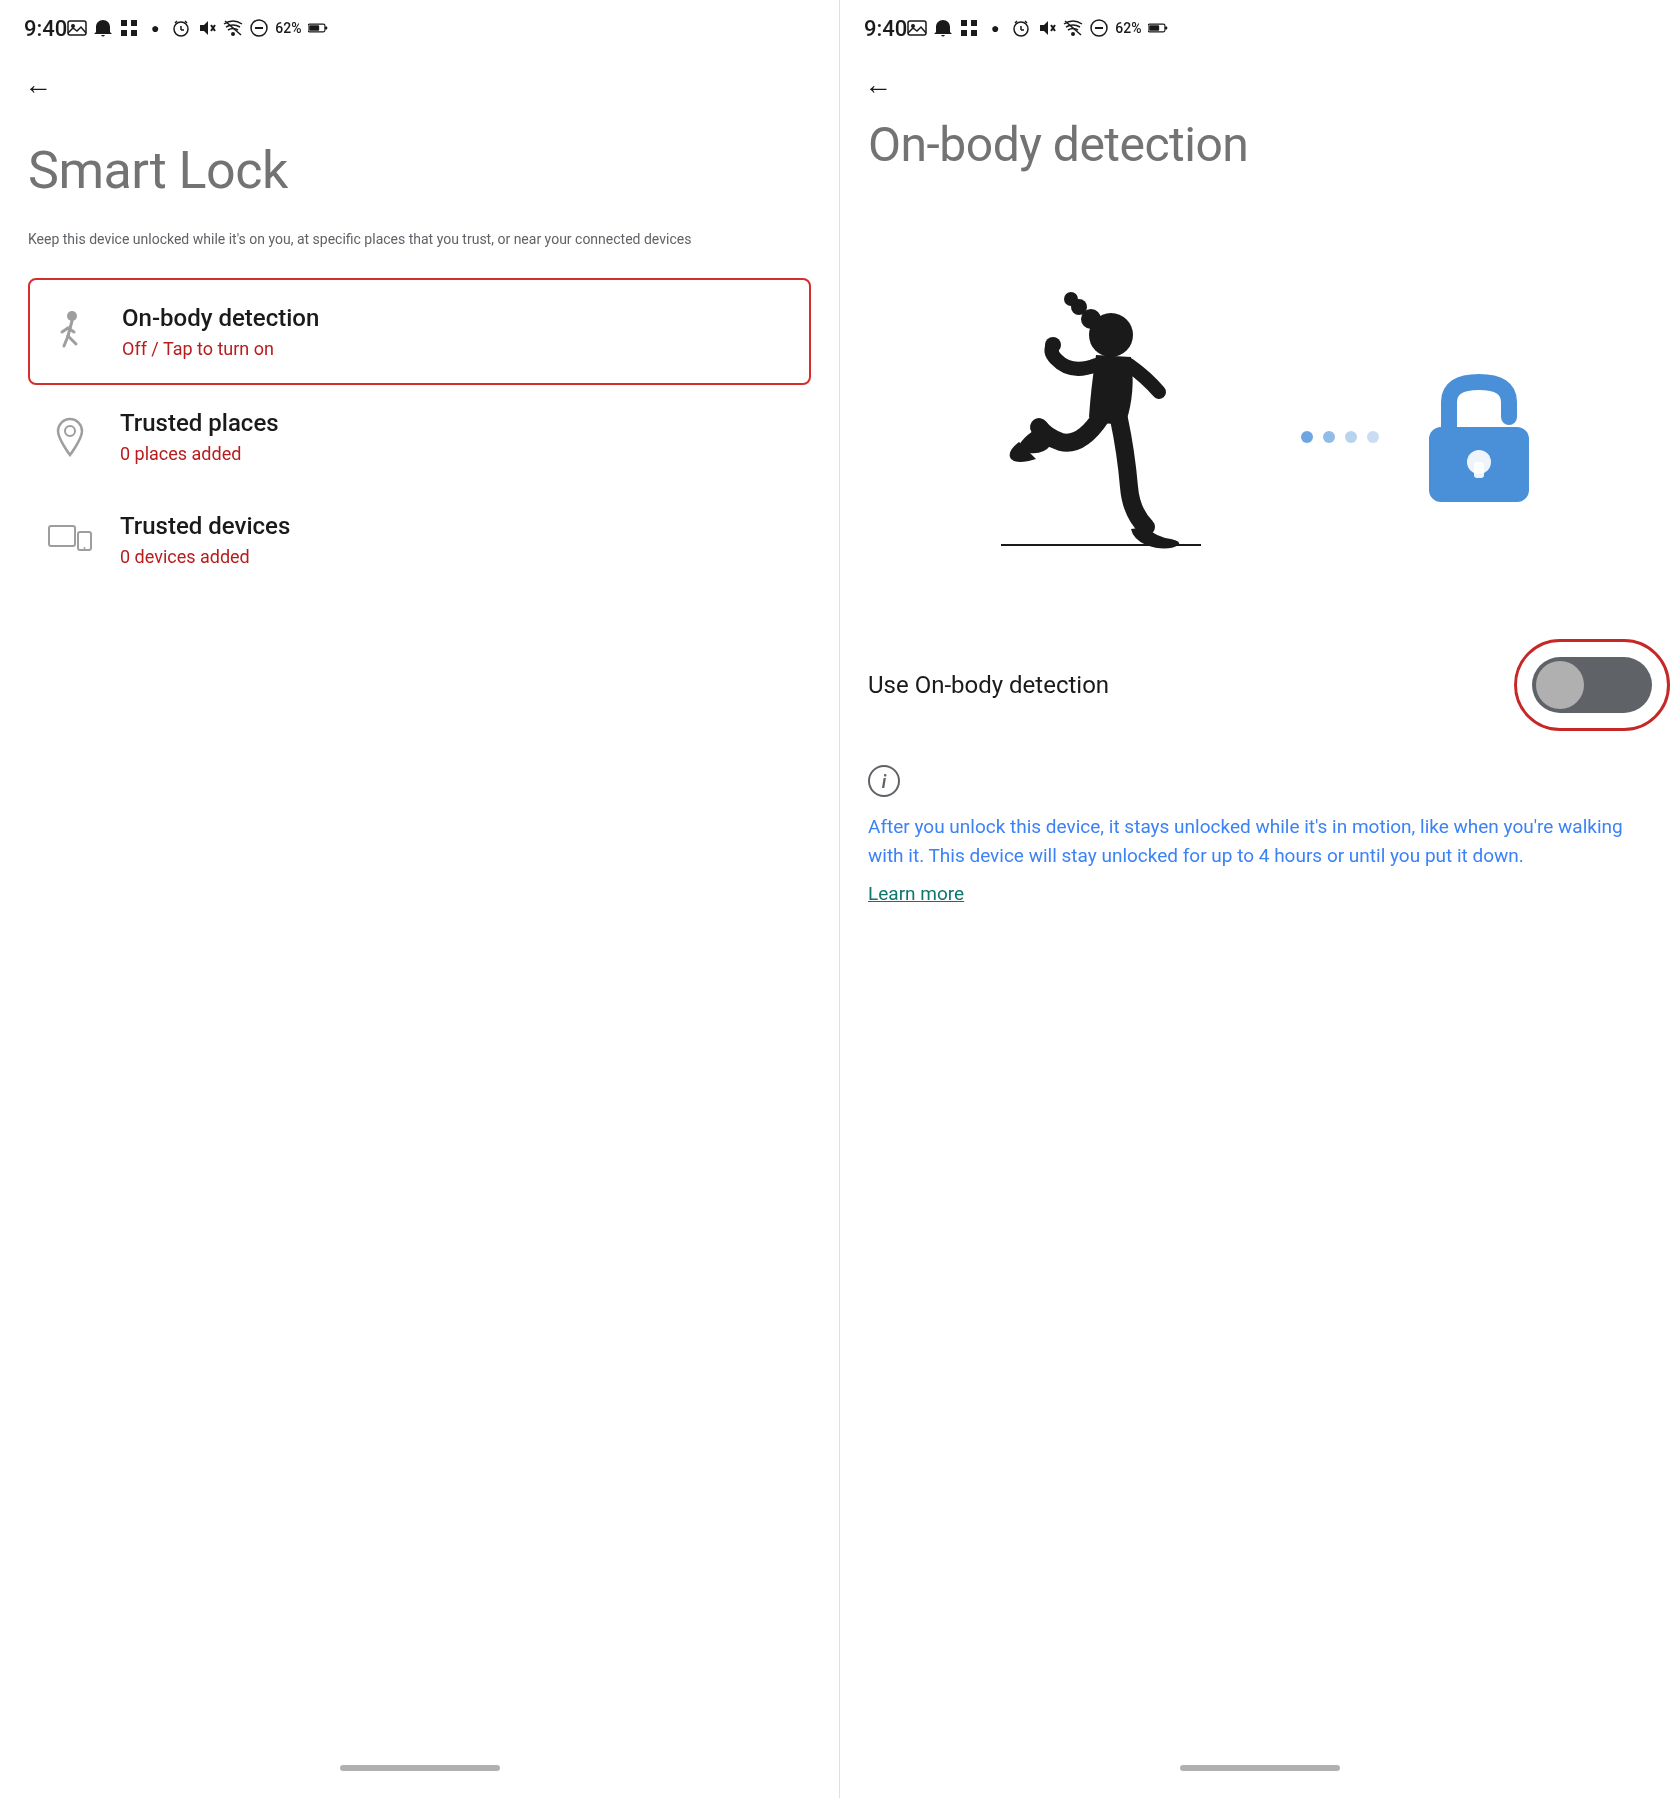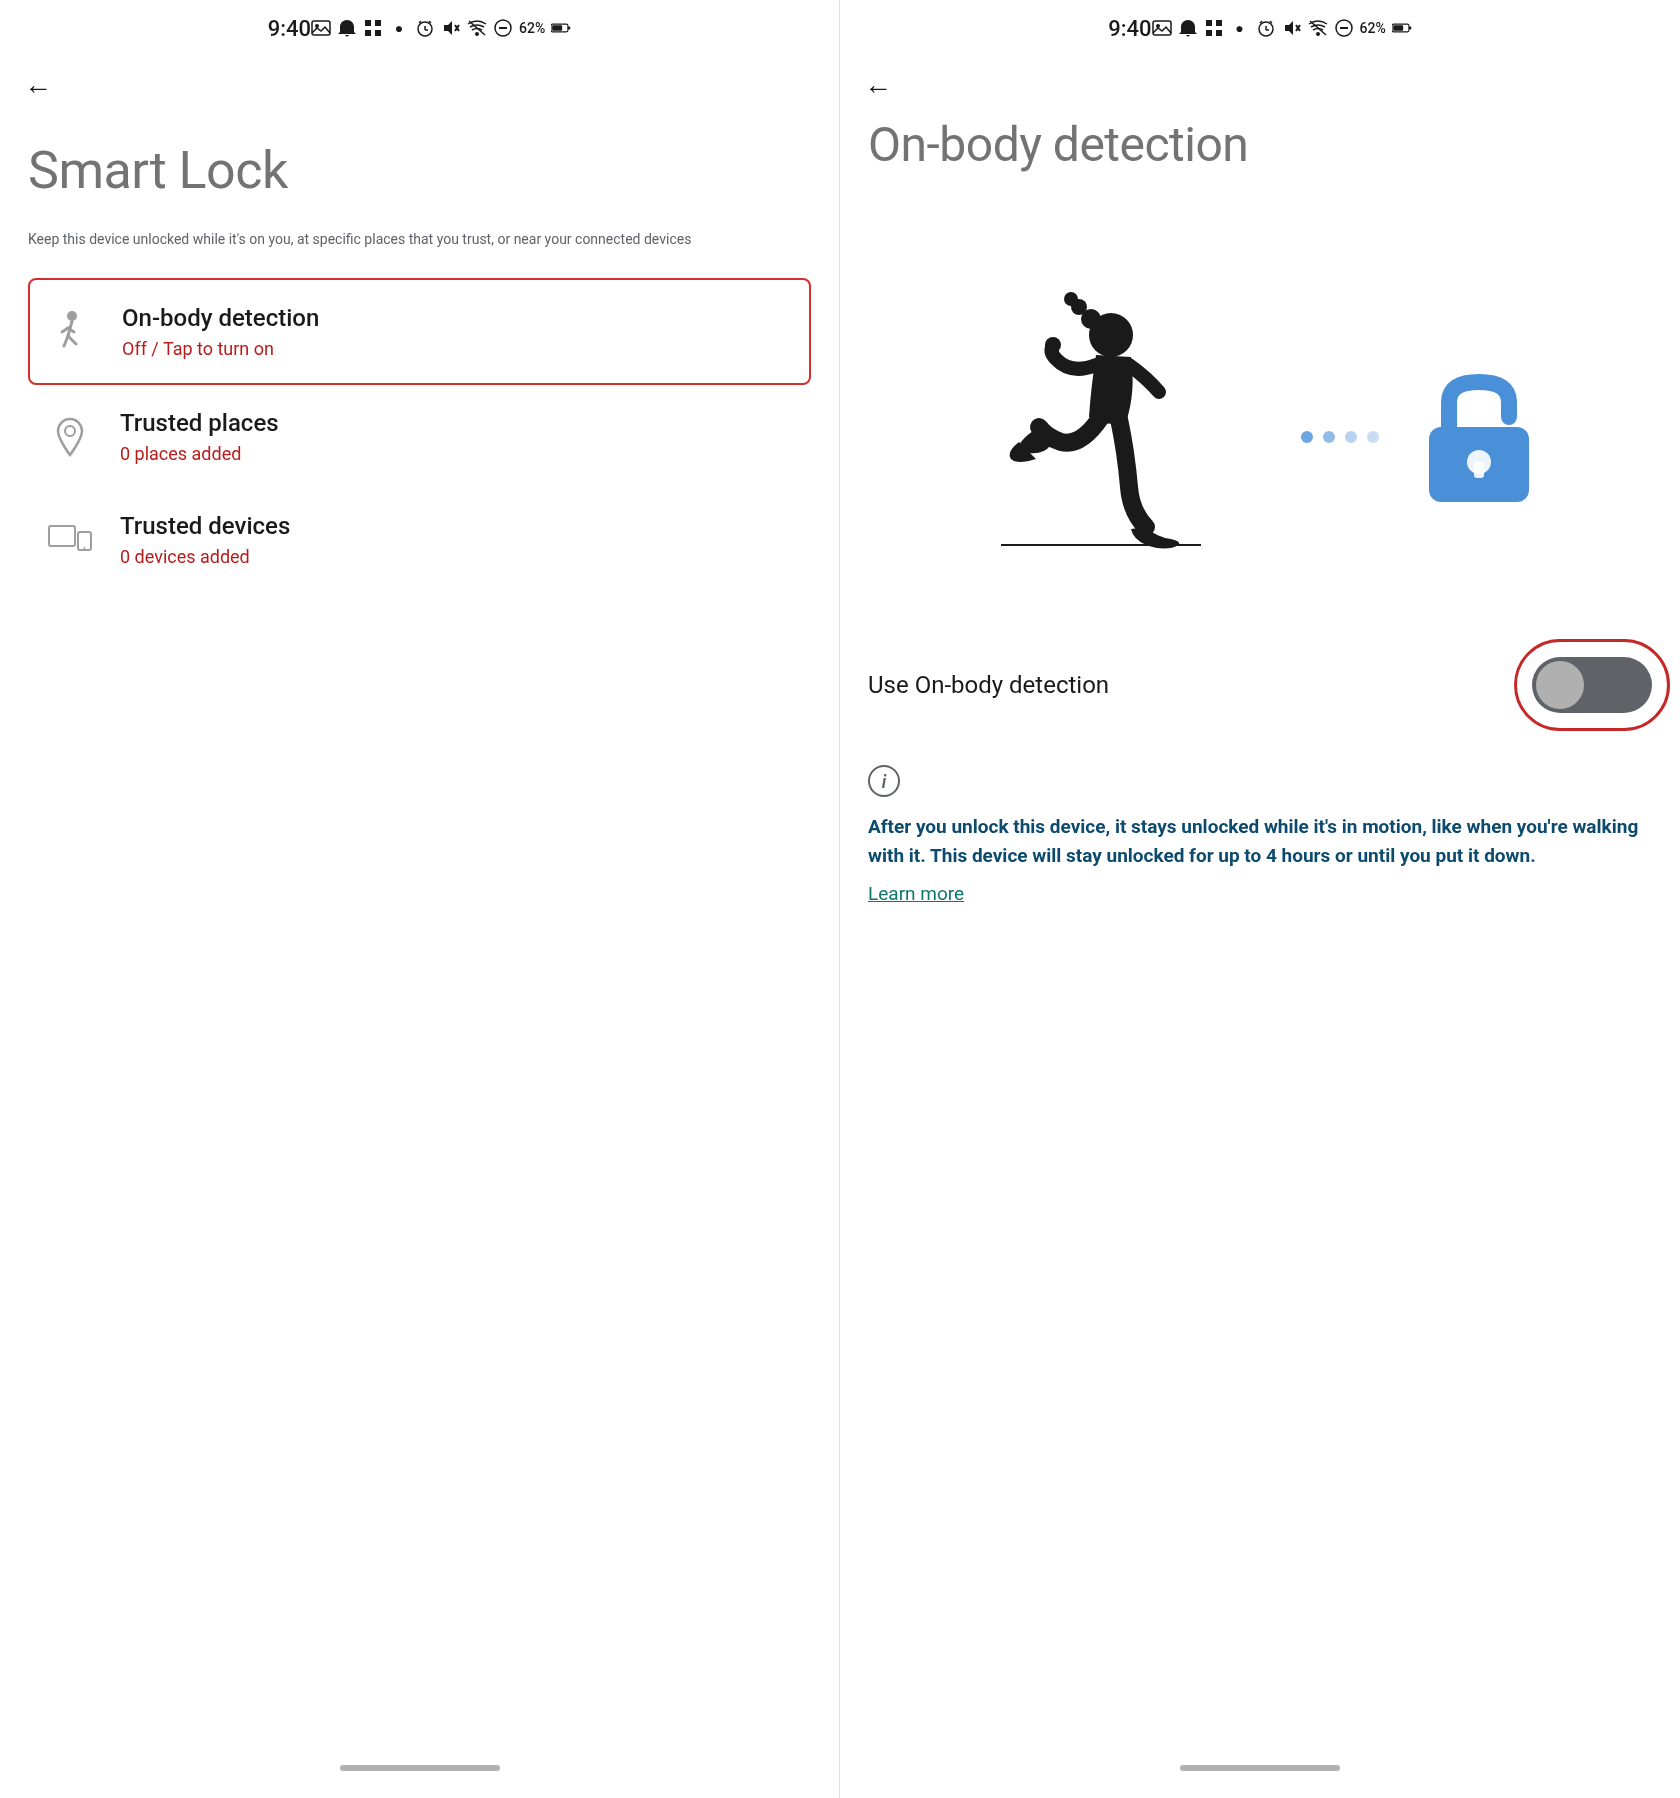--- a/index.html
+++ b/index.html
@@ -18,21 +18,21 @@
       background: #ffffff;
       display: flex;
       flex-direction: column;
       position: relative;
       border-right: 1px solid #e0e0e0;
     }
 
     
     .status-bar {
       display: flex;
-      justify-content: center;
+      justify-content: flex-start;
       align-items: center;
       padding: 12px 24px 8px 24px;
       height: 52px;
       flex-shrink: 0;
     }
 
     .status-time {
       font-size: 22px;
       font-weight: 500;
       color: #1a1a1a;
@@ -245,24 +245,23 @@
       justify-content: center;
       flex-shrink: 0;
       font-size: 18px;
       color: #5f6368;
       font-style: italic;
       font-weight: 600;
     }
 
     .info-text {
       font-size: 19px;
-      color: #0c4a6e;
+      color: #3b82f6;
       line-height: 1.5;
       margin-top: 16px;
-      font-weight: bold;
     }
 
     .learn-more {
       font-size: 19px;
       color: #0f766e;
       text-decoration: underline;
       cursor: pointer;
       margin-top: 12px;
       display: inline-block;
     }

